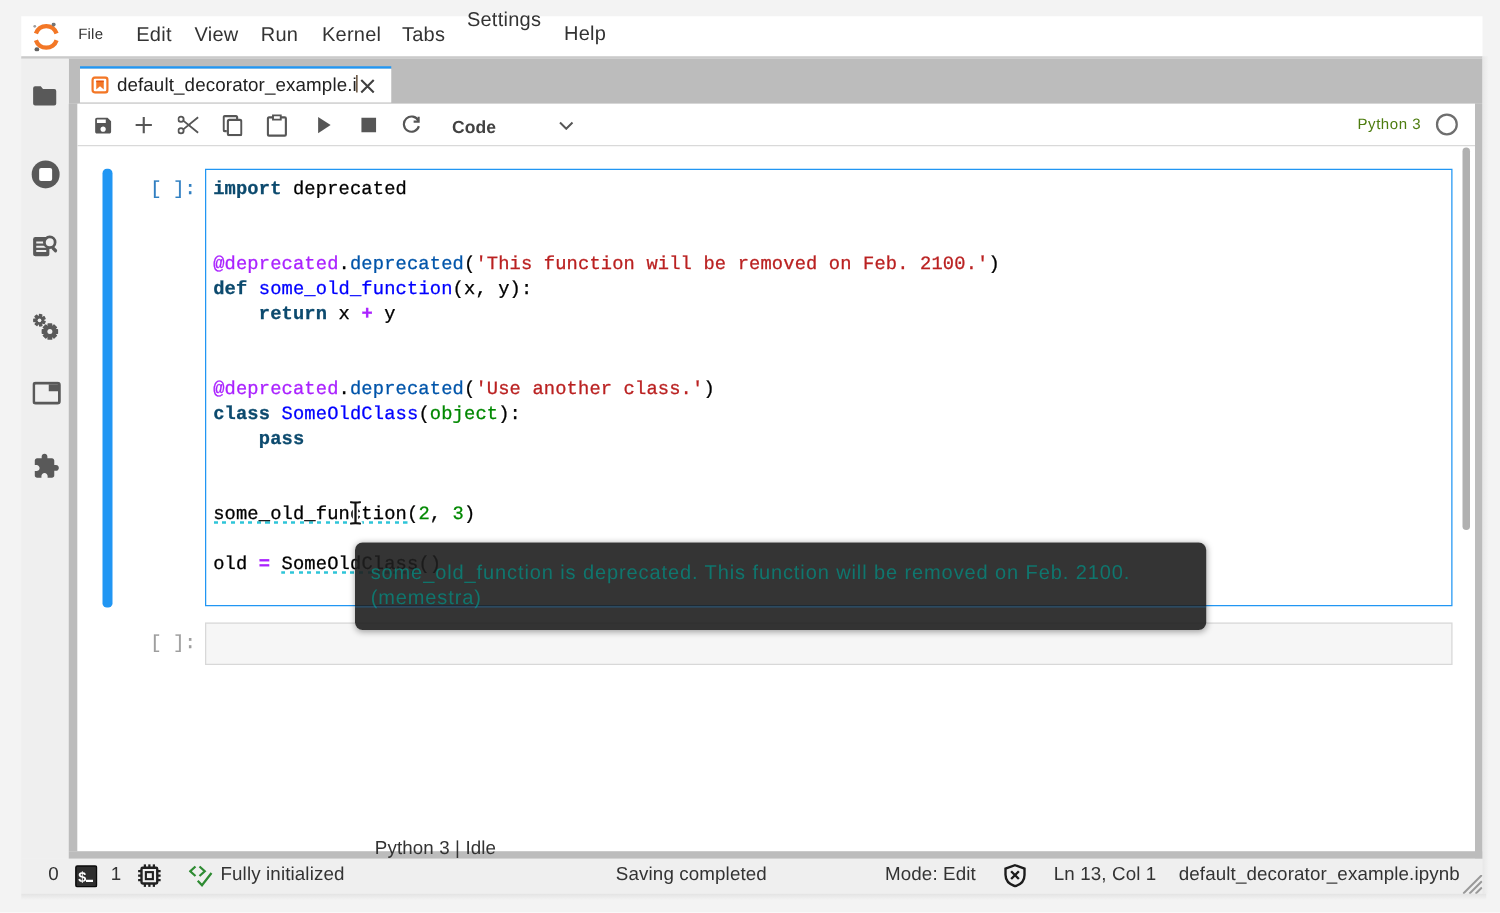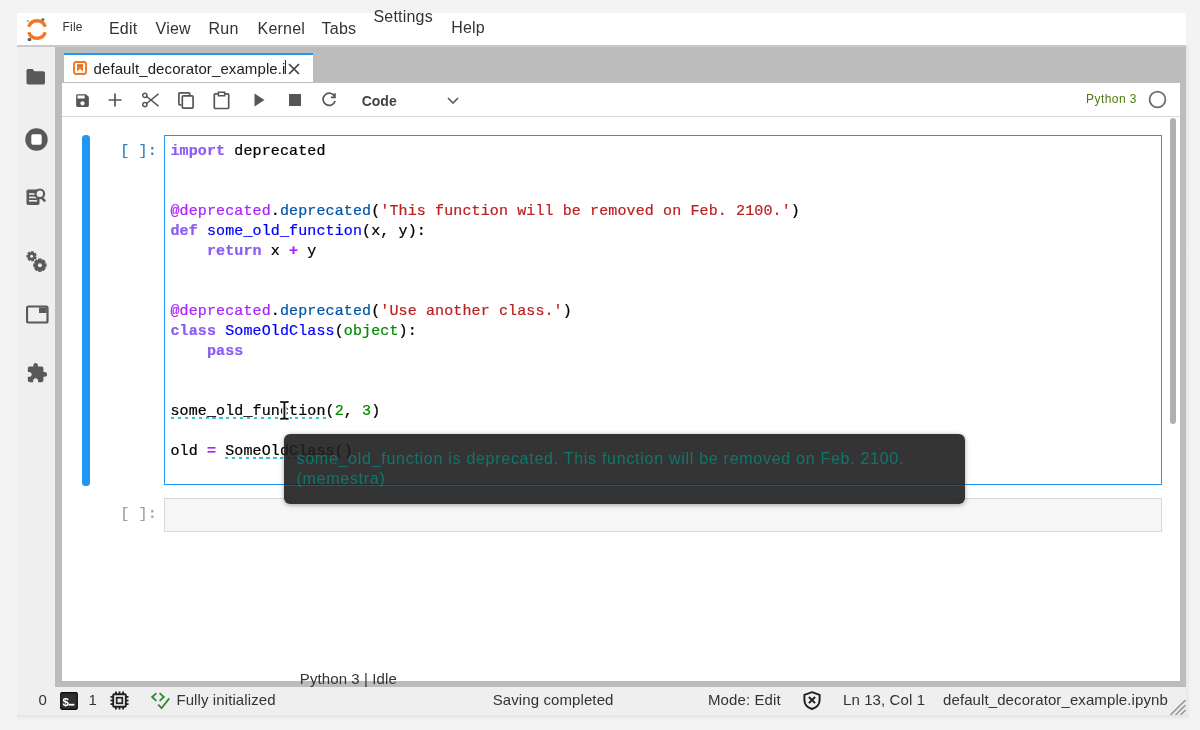--- a/index.html
+++ b/index.html
@@ -1,19 +1,19 @@
 <!DOCTYPE html>
 <html><head><meta charset="utf-8">
 <style>
   html,body{margin:0;padding:0;}
   body{width:1200px;height:730px;background:#f3f3f3;font-family:"Liberation Sans",sans-serif;position:relative;overflow:hidden;}
   .abs{position:absolute;}
   .txt{position:absolute;white-space:pre;color:#333;}
   .mono{font-family:"Liberation Mono",monospace;font-size:15px;line-height:20px;letter-spacing:0.12px;white-space:pre;position:absolute;-webkit-text-stroke:0.22px currentColor;}
-  .kw{color:#8b5cf6;font-weight:bold;}
+  .kw{color:#0c4a6e;font-weight:bold;}
   .df{color:#0000ff;}
   .pr{color:#0055aa;}
   .st{color:#ba2121;}
   .mt{color:#aa22ff;}
   .op{color:#aa22ff;font-weight:bold;}
   .nm{color:#080;}
   .ul{background:repeating-linear-gradient(90deg,#2ec5d8 0 3.2px,rgba(0,0,0,0) 3.2px 6.9px) left bottom/100% 2.4px no-repeat;}
 </style></head>
 <body>
 

